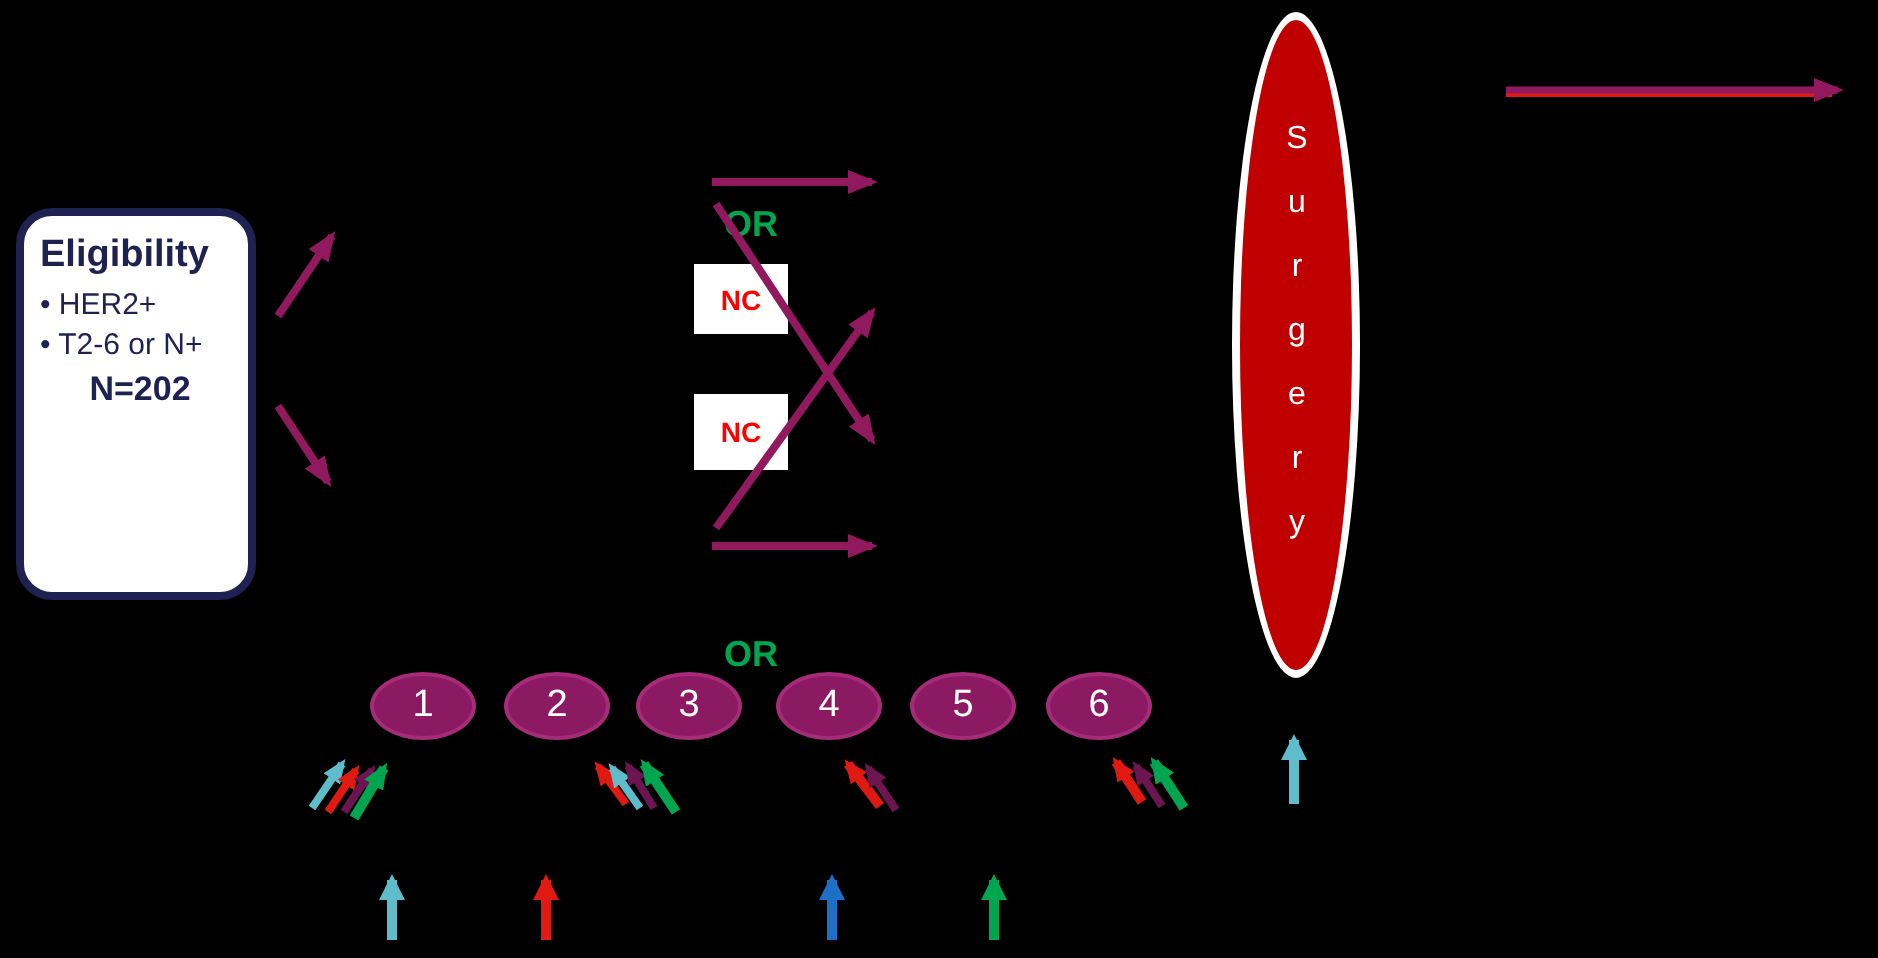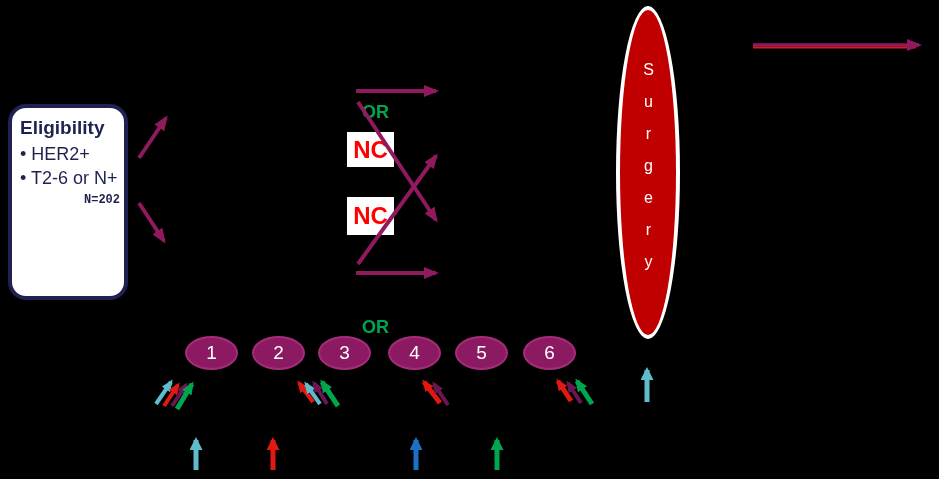--- a/index.html
+++ b/index.html
@@ -8,30 +8,30 @@
     background:var(--background,#000);
     font-family:"Liberation Sans",sans-serif;
   }
   
   .elig-box{
     position:absolute;left:8px;top:104px;width:120px;height:196px;
     box-sizing:border-box;background:#ffffff;border:4px solid var(--navy,#1F2150);
     border-radius:18px;padding:8px 4px 4px 8px;
   }
   .elig-title{font-size:19px;font-weight:bold;color:var(--navy,#1F2150);line-height:1.3;}
-  .elig-bullet{font-size:18px;color:var(--navy,#1F2150);margin-top:3px;}
-  .elig-n{font-size:12px;font-weight:bold;color:var(--navy,#1F2150);margin-top:4px;text-align:right;font-family:Liberation Mono, monospace;}
+  .elig-bullet{font-size:15px;color:var(--navy,#1F2150);margin-top:3px;}
+  .elig-n{font-size:17px;font-weight:bold;color:var(--navy,#1F2150);margin-top:4px;text-align:center;}
   
   .or-label{position:absolute;color:var(--green,#00A64F);font-weight:bold;font-size:18px;margin-top:40px;}
   .or-top{left:362px;top:62px;}
   .or-bottom{left:362px;top:277px;}
   
   .nc-chip{
     position:absolute;left:347px;width:47px;background:#fff;
-    color:var(--nc_red,#FF0000);font-weight:bold;font-size:24px;
+    color:var(--nc_red,#FF0000);font-weight:bold;font-size:14px;
     display:flex;align-items:center;justify-content:center;
   }
   .nc-upper{top:132px;height:35px;}
   .nc-lower{top:197px;height:38px;}
   
   .stage{
     position:absolute;top:336px;width:53px;height:34px;border-radius:50%;
     background:#8C1A62;border:2px solid #A52C78;box-sizing:border-box;
     color:#fff;font-size:19px;display:flex;align-items:center;justify-content:center;
   }

